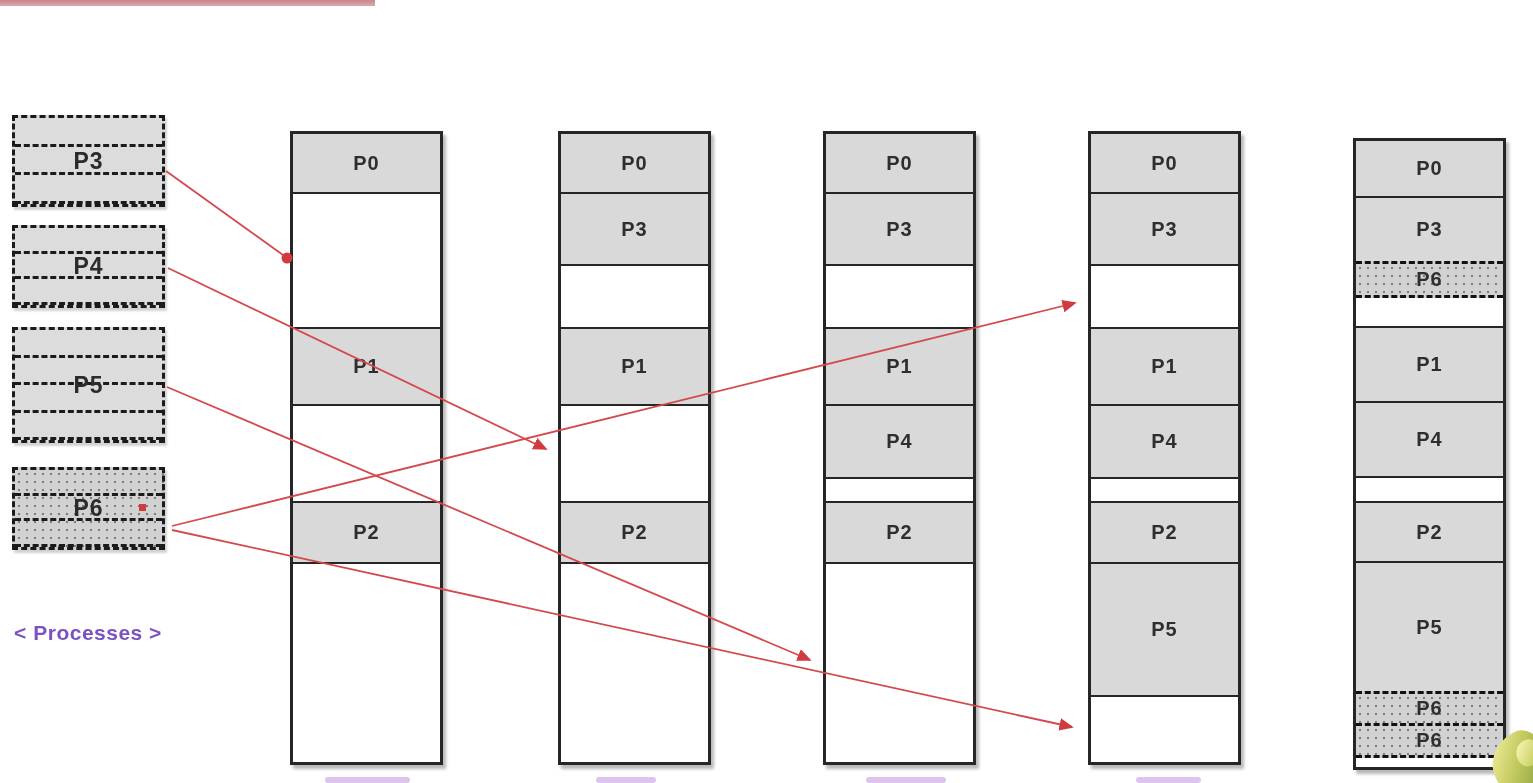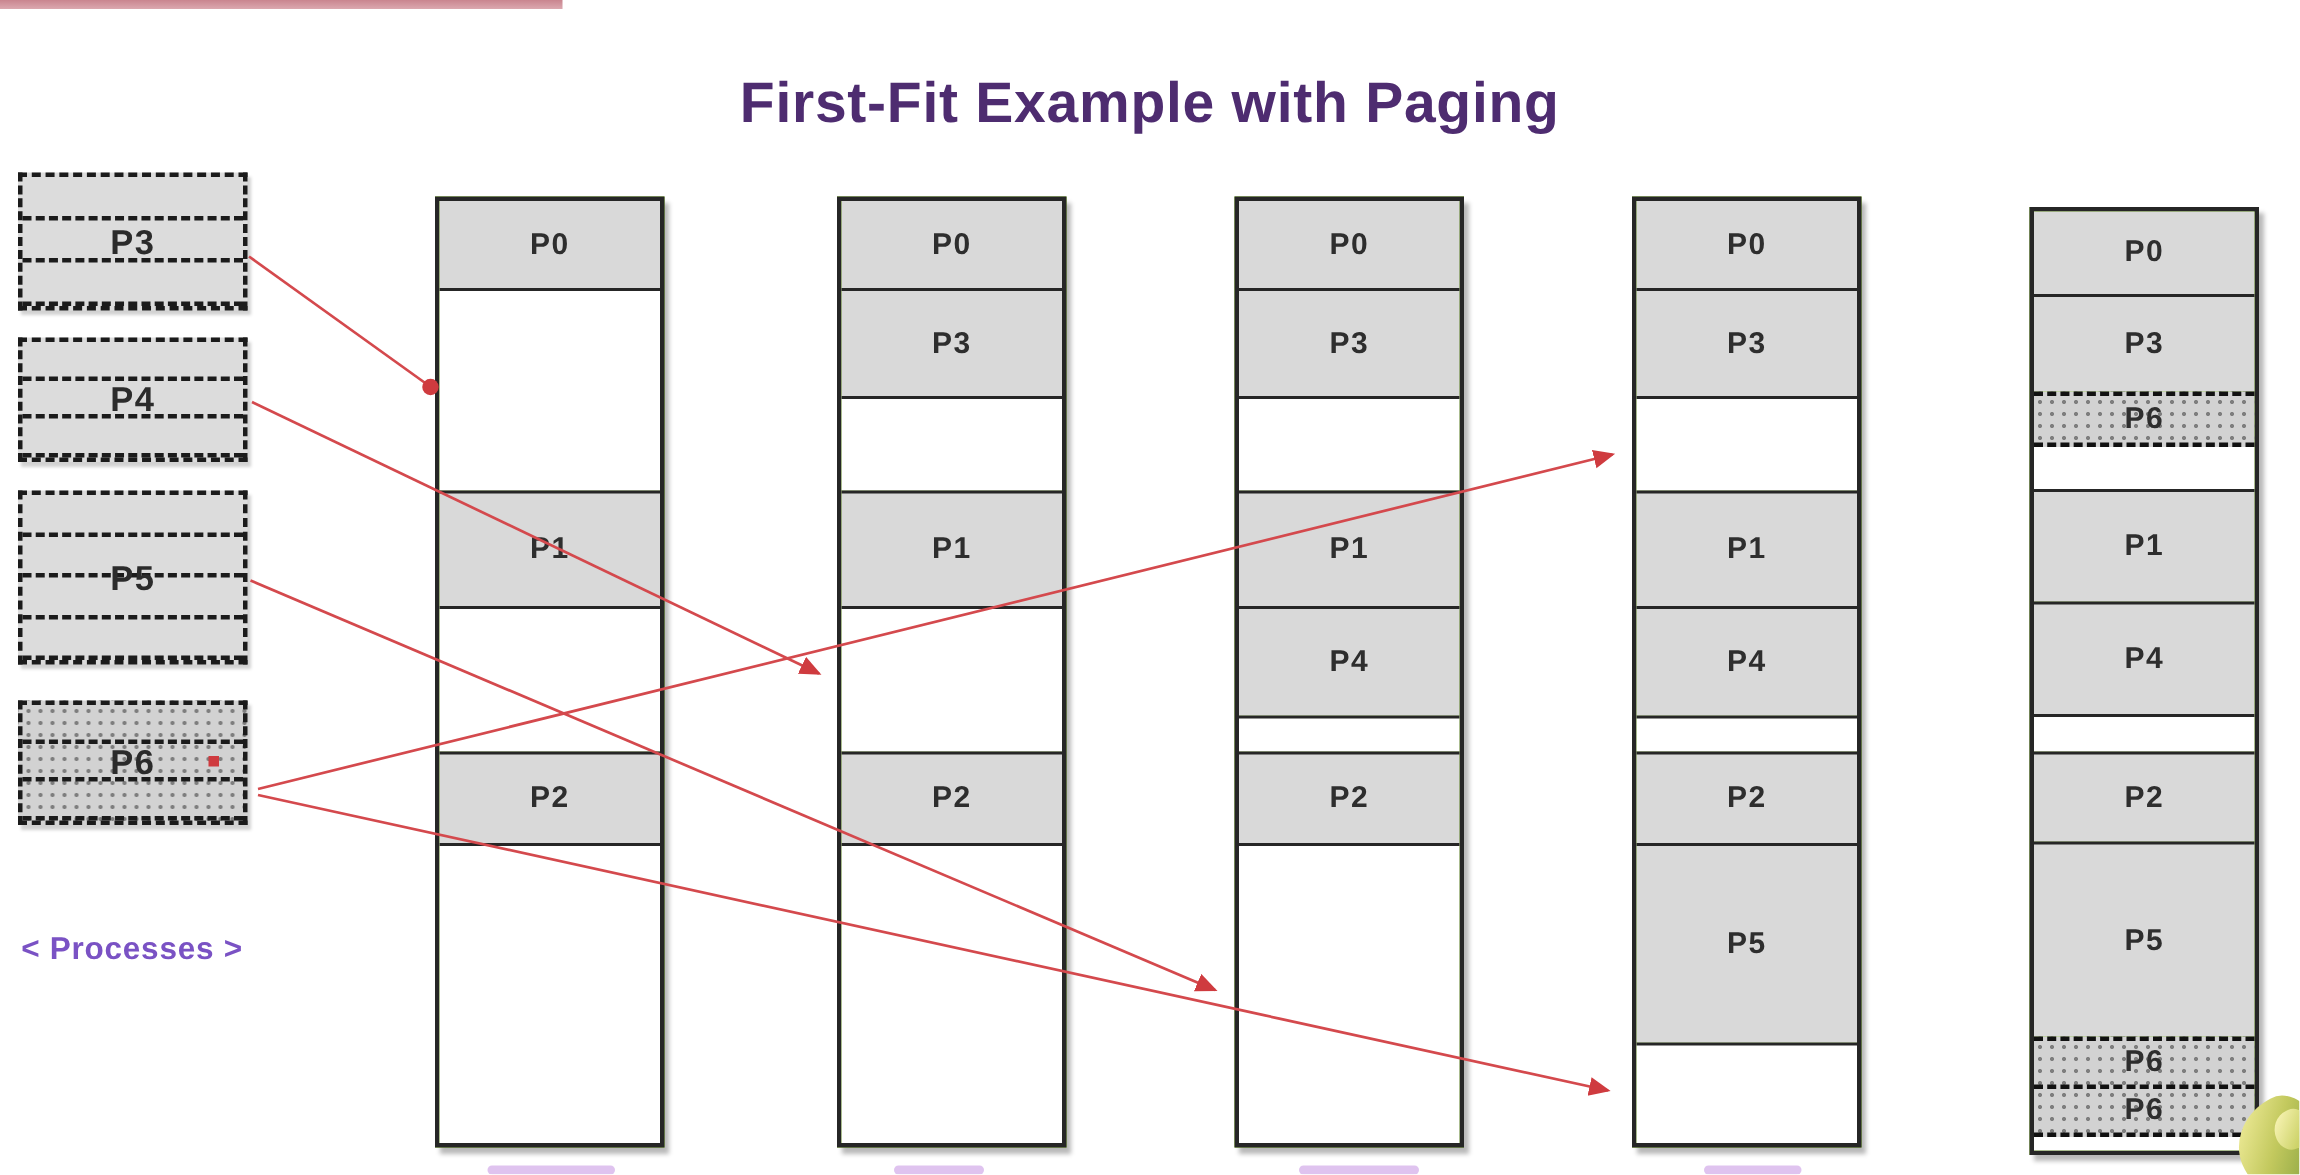--- a/index.html
+++ b/index.html
@@ -22,21 +22,21 @@
   .pbox .plabel{position:absolute;left:0;top:0;width:100%;height:100%;
     display:flex;align-items:center;justify-content:center;
     font-size:23px;font-weight:bold;color:#2b2b2b;letter-spacing:1px;}
   .dotfill{background-color:#d2d2d2;
     background-image:radial-gradient(circle,#7e7e7e 1.1px,rgba(0,0,0,0) 1.6px);
     background-size:8px 8px;}
   .caption{position:absolute;left:4px;top:621px;width:168px;text-align:center;
     font-size:21px;font-weight:bold;color:#7a52c4;letter-spacing:.5px;}
   
   .mcol{position:absolute;width:153px;box-sizing:border-box;
-    border:3px solid #262626;background:#84cc16;
+    border:3px solid #262626;background:#ef4444;
     display:flex;flex-direction:column;box-shadow:3px 4px 3px rgba(0,0,0,.28);}
   .seg{box-sizing:border-box;border-top:2px solid #262626;
     display:flex;align-items:center;justify-content:center;
     font-size:20px;font-weight:bold;color:#2e2e2e;letter-spacing:1px;}
   .seg:first-child{border-top:none;}
   .seg.alloc{background:#d9d9d9;}
   .seg.free{background:#ffffff;}
   .seg.dotted{background-color:#d2d2d2;
     background-image:radial-gradient(circle,#7e7e7e 1.1px,rgba(0,0,0,0) 1.6px);
     background-size:8px 8px;
@@ -57,21 +57,20 @@
     background:linear-gradient(135deg,#f6f2b0 15%,#cdd36a 70%);
     border-radius:60% 40% 55% 45%;transform:rotate(-24deg);}
 </style>
 </head>
 <body>
 
 <div id="screen">
 
   <div class="top-bar"></div>
 
-  <div class="title">First-Fit Example with Paging</div>
 
   <div class="pbox" style="top:115px;height:92px;">
     <div class="prow"></div>
     <div class="prow"></div>
     <div class="prow"></div>
     <div class="plabel">P3</div>
   </div>
   <div class="pbox" style="top:225px;height:83px;">
     <div class="prow"></div>
     <div class="prow"></div>

